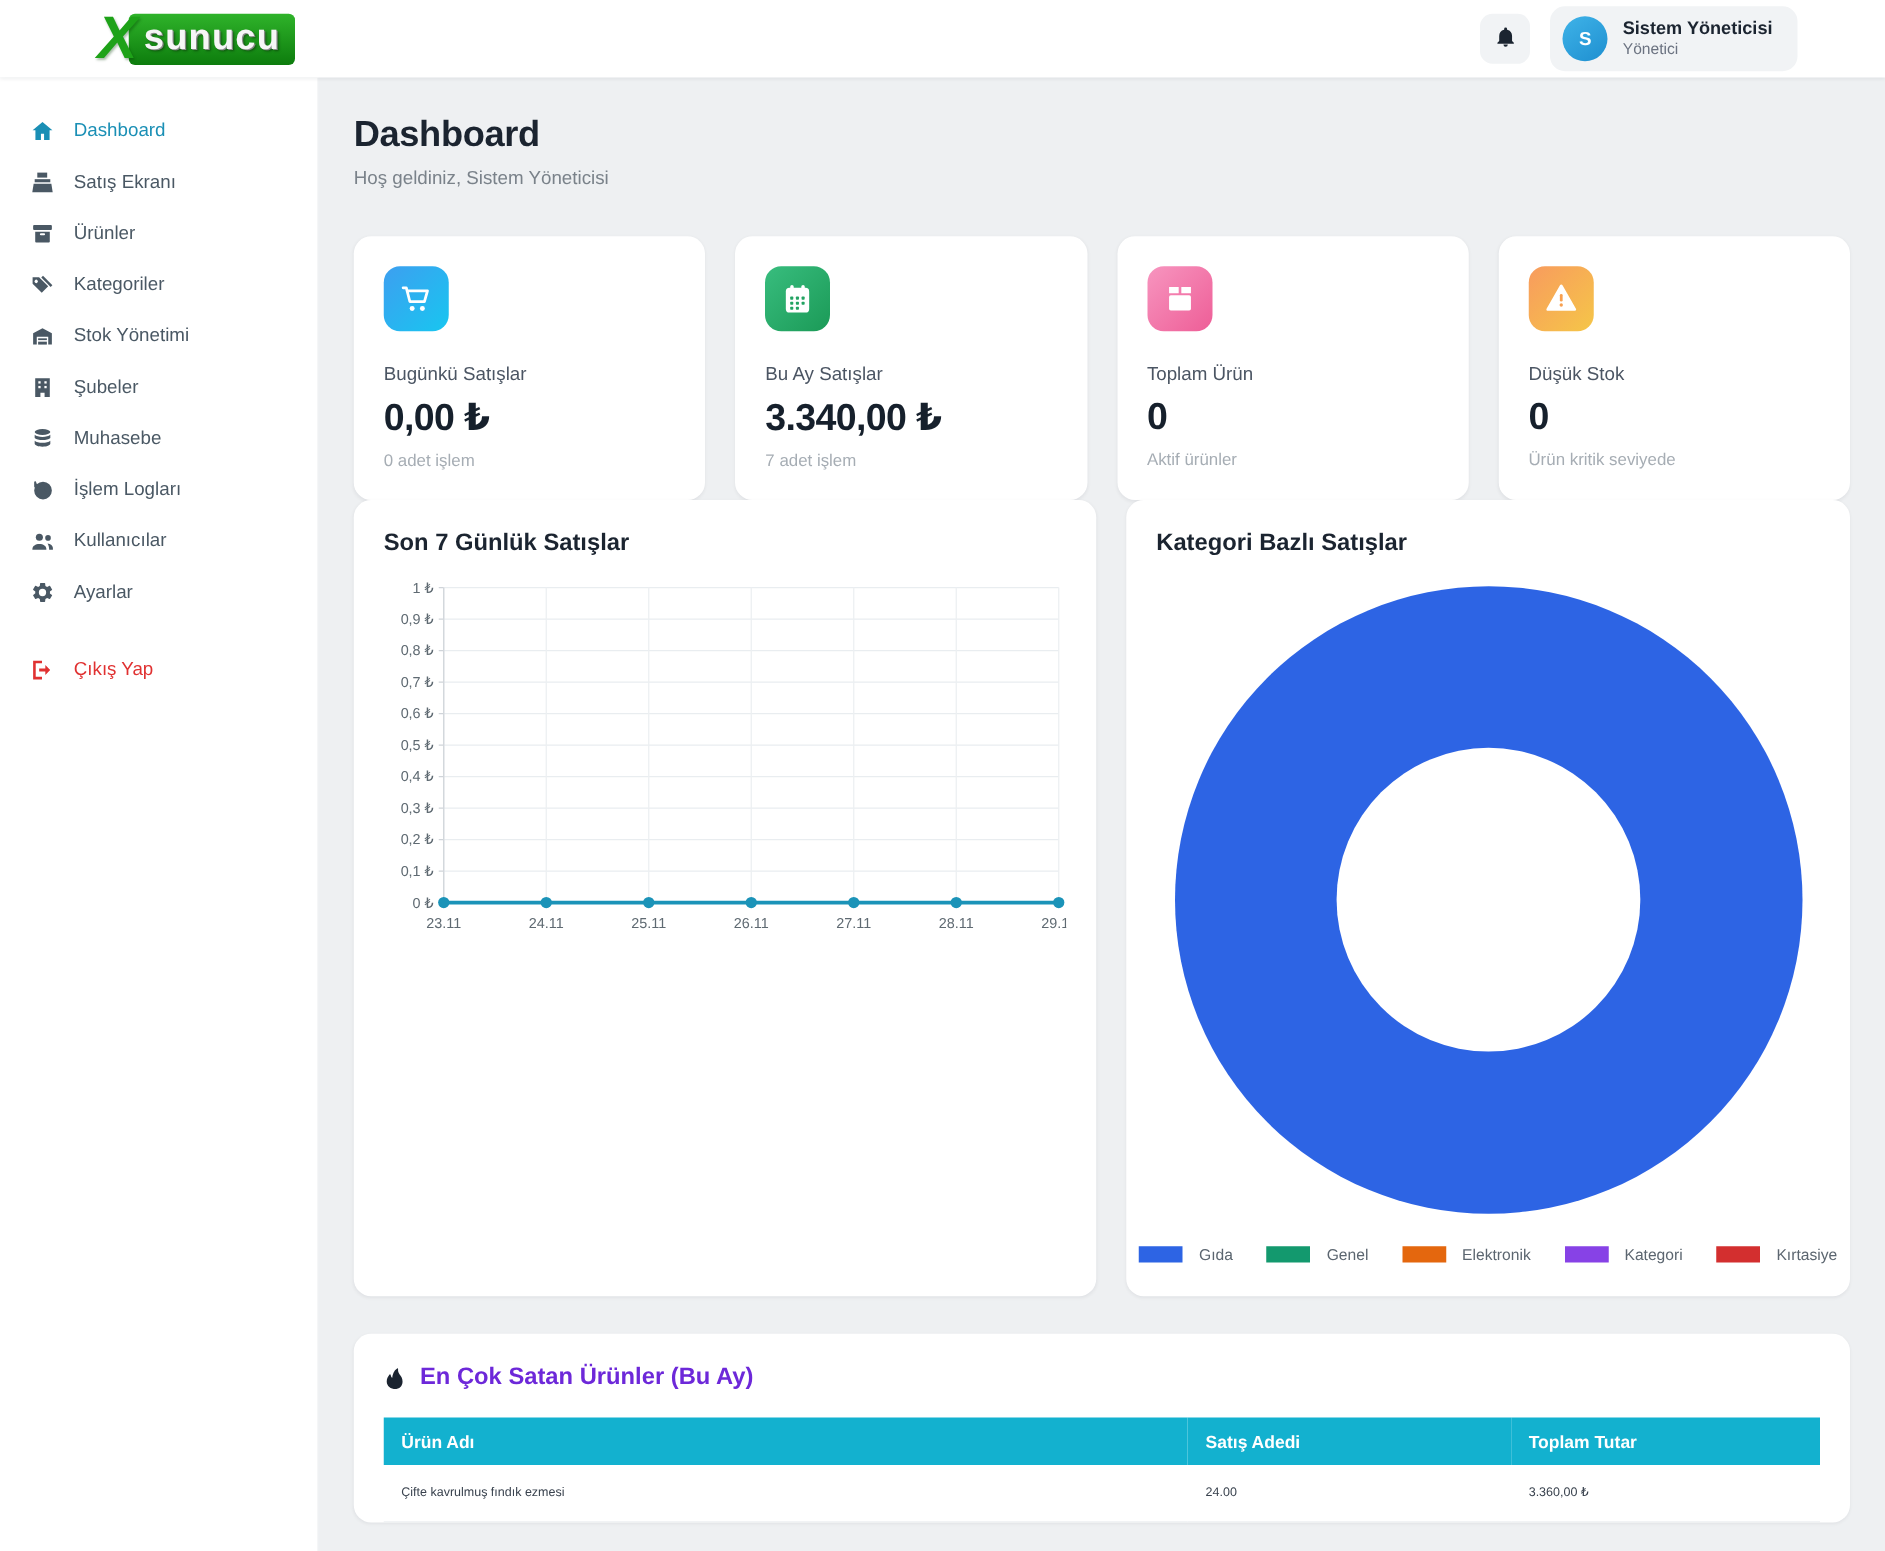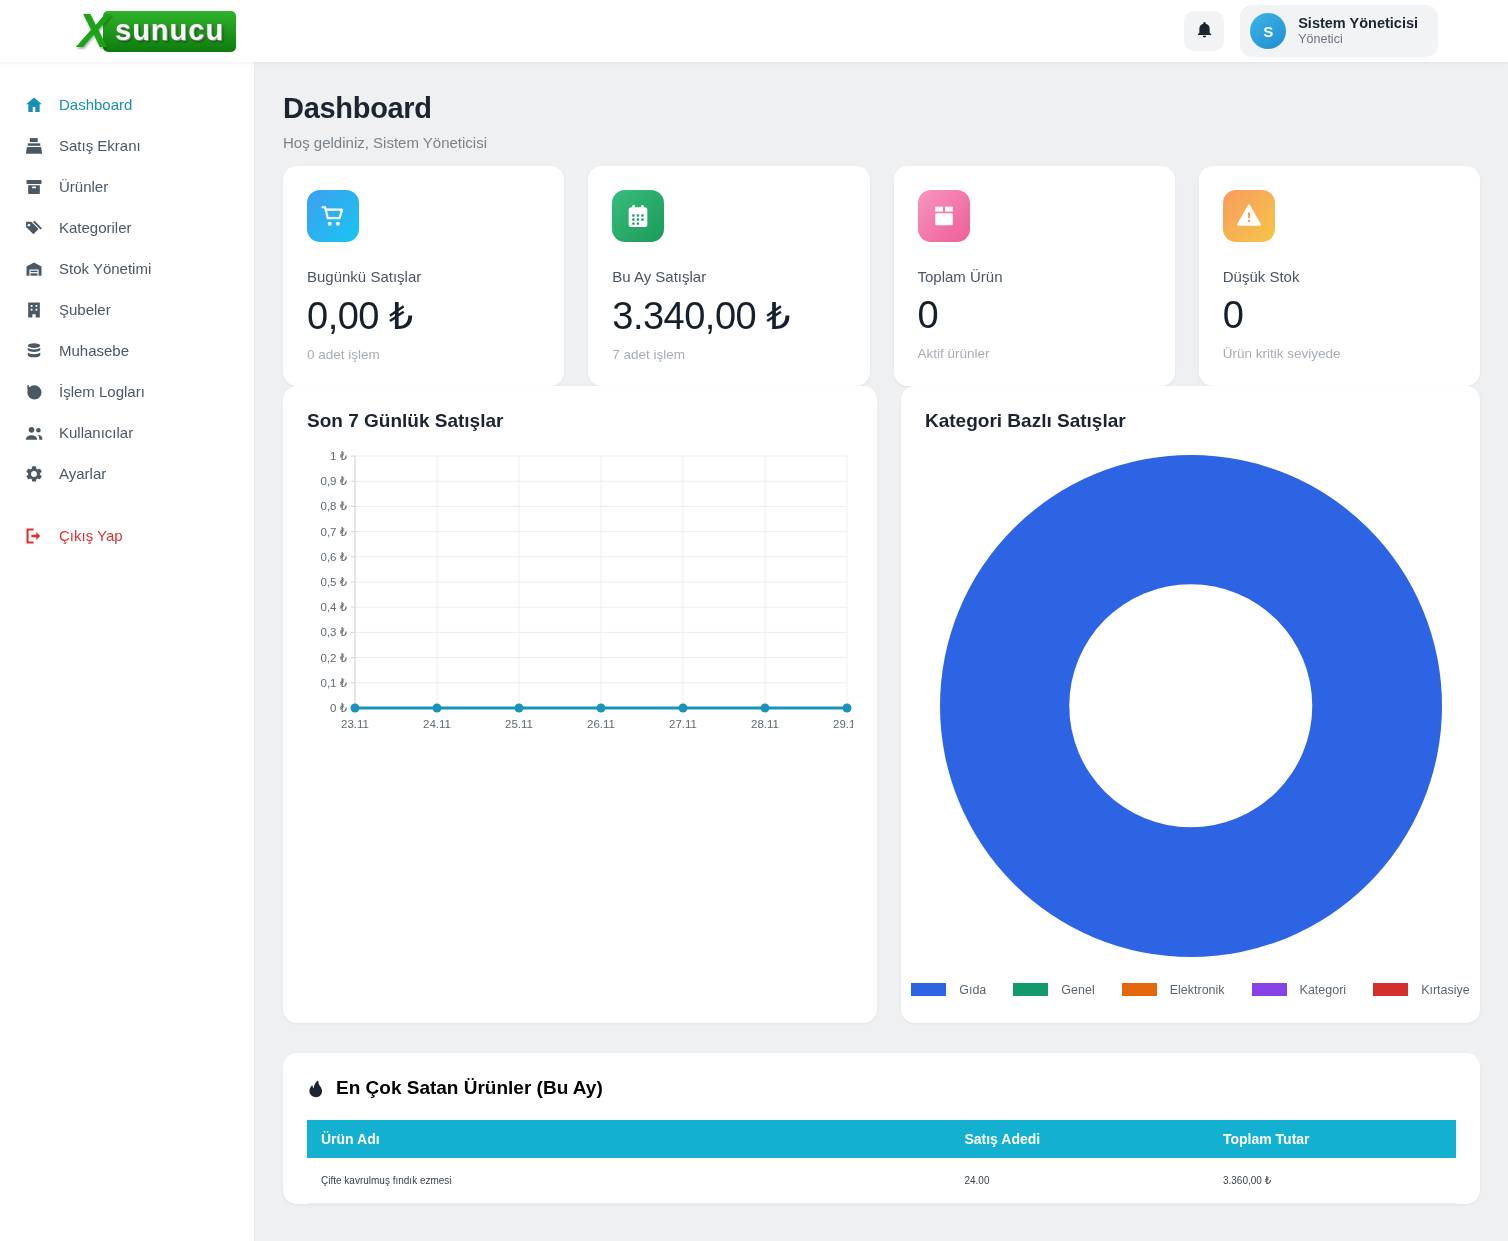--- a/index.html
+++ b/index.html
@@ -50,42 +50,42 @@
   .side-item .icon{width:20px;height:20px;display:inline-flex;}
   .side-item svg{width:20px;height:20px;fill:currentColor;}
   .side-item.active{color:var(--accent);}
   .side-item.logout{color:var(--logout);margin-top:21px;}
   
   main{grid-row:2;overflow:hidden;padding:30px 28px 0;}
   h1{font-size:29px;font-weight:700;color:var(--text);letter-spacing:-.3px;}
   .subtitle{font-size:15px;color:var(--muted);margin-top:9px;}
   .card{background:var(--card);border-radius:14px;box-shadow:0 1px 3px rgba(16,24,40,.06);}
   
-  .stats{display:grid;grid-template-columns:repeat(4,1fr);gap:24px;margin-top:15px;}
+  .stats{display:grid;grid-template-columns:repeat(4,1fr);gap:24px;margin-top:38px;}
   .stat-card{padding:24px;}
   .stat-icon{width:52px;height:52px;border-radius:13px;display:flex;align-items:center;justify-content:center;}
   .stat-icon svg{width:28px;height:28px;}
   .stat-label{margin-top:26px;font-size:15px;color:#4b5563;}
-  .stat-value{margin-top:9px;font-size:38px;font-weight:400;color:#16202c;letter-spacing:-.5px;}
+  .stat-value{margin-top:9px;font-size:30px;font-weight:700;color:#16202c;letter-spacing:-.5px;}
   .stat-sub{margin-top:9px;font-size:13.5px;color:#a6adb4;}
   
   .charts-row{display:grid;grid-template-columns:594px 579px;gap:24px;}
   .chart-card{height:637px;padding:24px;display:flex;flex-direction:column;}
   .chart-title{font-size:19px;font-weight:700;color:var(--text);}
   .line-chart{margin-top:14px;}
   .donut-wrap{flex:1;display:flex;align-items:center;justify-content:center;}
   .donut{width:502px;height:502px;border-radius:50%;position:relative;}
   .donut-hole{position:absolute;left:50%;top:50%;width:48.5%;height:48.5%;transform:translate(-50%,-50%);background:#fff;border-radius:50%;}
   .legend{display:flex;justify-content:center;align-items:center;gap:27px;padding:4px 0 2px;}
   .legend-item{display:flex;gap:13px;cursor:pointer;}
   .legend-swatch{width:35px;height:13px;display:inline-block;}
   .legend-label{font-size:12.5px;color:#5c6670;}
   
   .products-card{margin-top:30px;padding:24px 24px 0;}
-  .products-title{display:flex;align-items:center;gap:10px;font-size:19px;font-weight:700;color:#000000;}
+  .products-title{display:flex;align-items:center;gap:10px;font-size:19px;font-weight:700;color:#6d28d9;}
   .products-title .icon{display:inline-flex;}
   .products-title svg{width:19px;height:19px;fill:#1b2430;}
   table{width:100%;border-collapse:collapse;margin-top:21px;table-layout:fixed;}
   thead th{
     background:var(--table-head);color:#fff;font-size:14px;font-weight:700;text-align:left;
     padding:11px 14px;
   }
   tbody td{padding:17px 14px;font-size:10px;color:#39424e;border-bottom:1px solid #edf0f2;}
 </style>
 </head>

